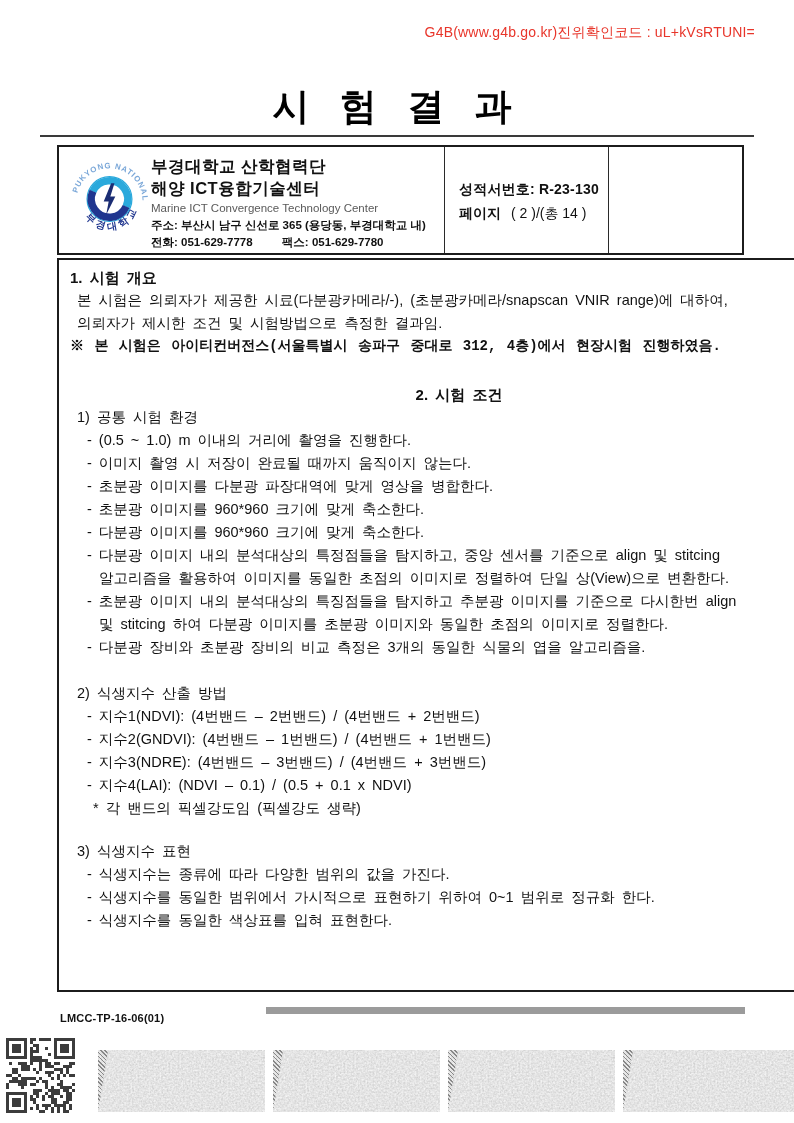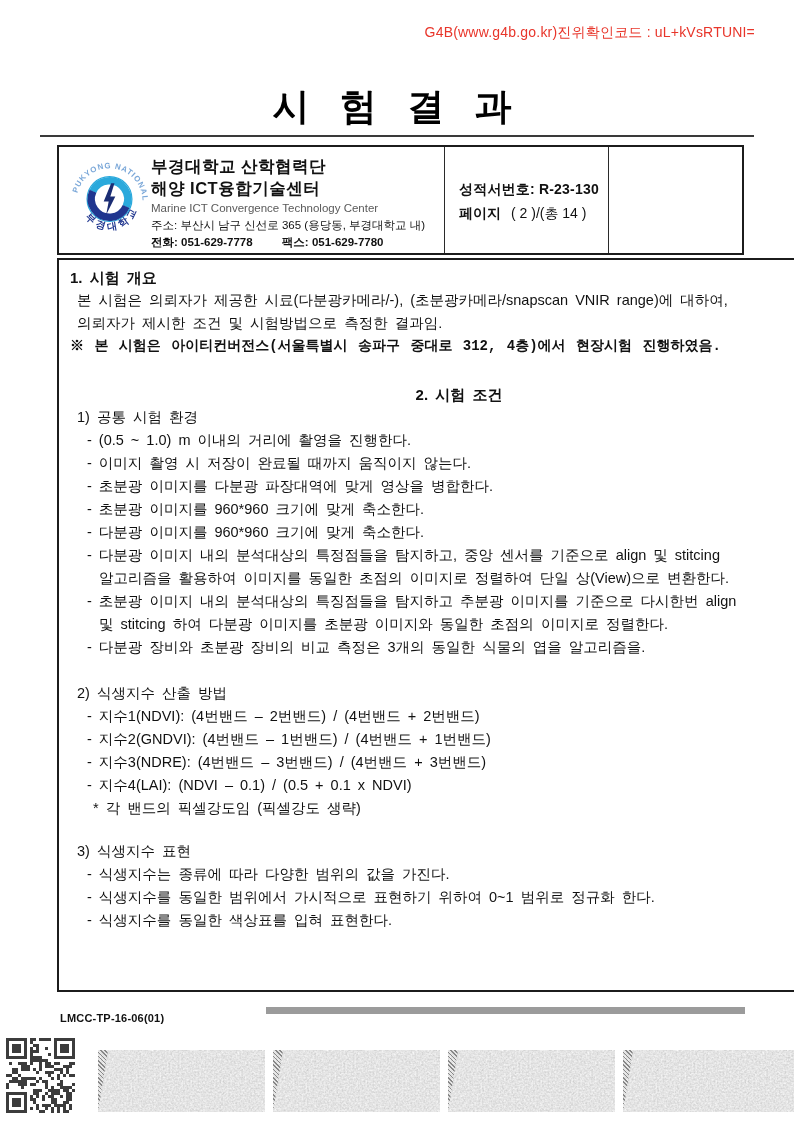--- a/index.html
+++ b/index.html
@@ -19,21 +19,21 @@
   
   .header-box{position:absolute;left:57px;top:145px;width:687px;height:110px;
               border:2px solid #1c1c1c;box-sizing:border-box;}
   .vdiv{position:absolute;top:0;bottom:0;width:1px;background:#2a2a2a;}
   .vdiv.d1{left:385px;} .vdiv.d2{left:549px;}
   .logo-wrap{position:absolute;left:9px;top:13px;width:83px;height:83px;}
   .org-block{position:absolute;left:92px;top:9px;width:290px;}
   .org-l1{font-size:16.5px;font-weight:bold;line-height:21px;letter-spacing:0.5px;}
   .org-l2{font-size:16.5px;font-weight:bold;line-height:22px;letter-spacing:0.5px;}
   .org-en{font-size:11.5px;color:#5a5a5a;line-height:15px;margin-top:2px;}
-  .org-addr{font-size:11.5px;font-weight:normal;line-height:17px;margin-top:1px;}
+  .org-addr{font-size:11.5px;font-weight:bold;line-height:17px;margin-top:1px;}
   .org-tel{font-size:11.5px;font-weight:bold;line-height:17px;}
   .org-tel .fax{margin-left:26px;}
   .report-cell{position:absolute;left:400px;top:33px;width:150px;}
   .report-no{font-size:14px;font-weight:bold;line-height:19px;letter-spacing:0.2px;}
   .page-line{font-size:14px;line-height:19px;margin-top:5px;}
   .page-line .lbl{font-weight:bold;margin-right:10px;}
 
   
   .content-box{position:absolute;left:57px;top:258px;width:793px;height:734px;
                border:2px solid #1c1c1c;box-sizing:border-box;padding-top:6px;}

